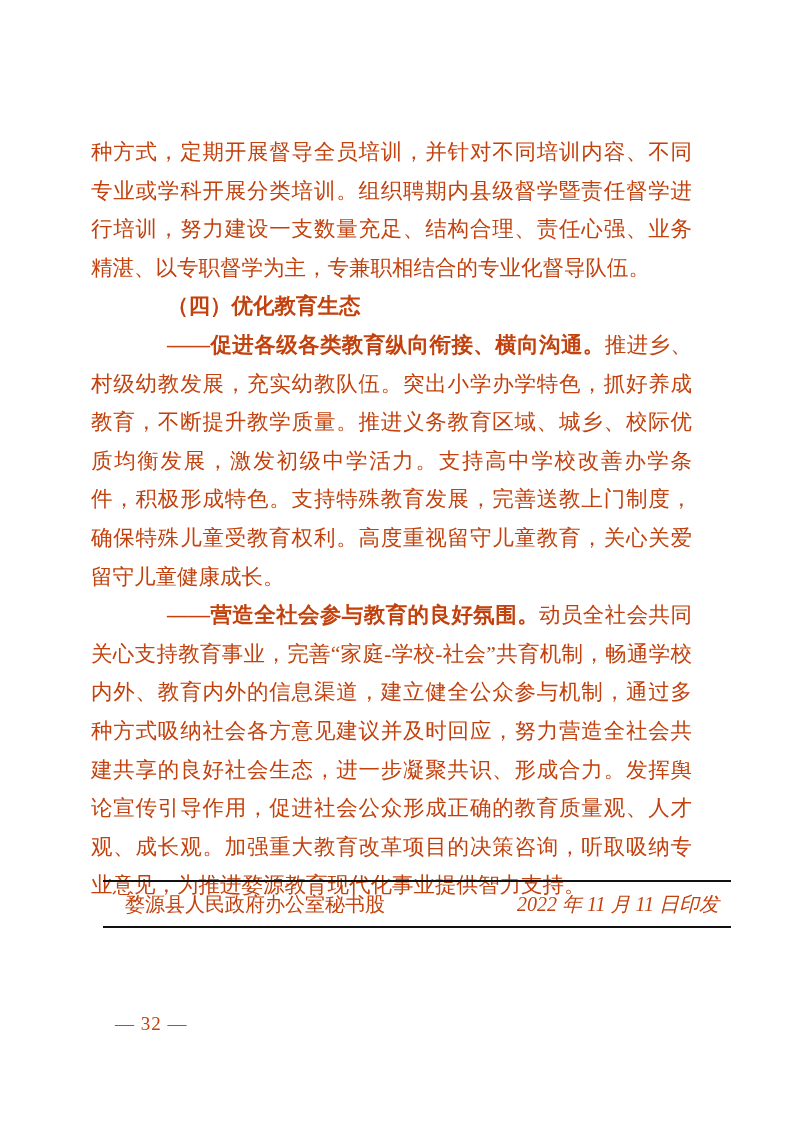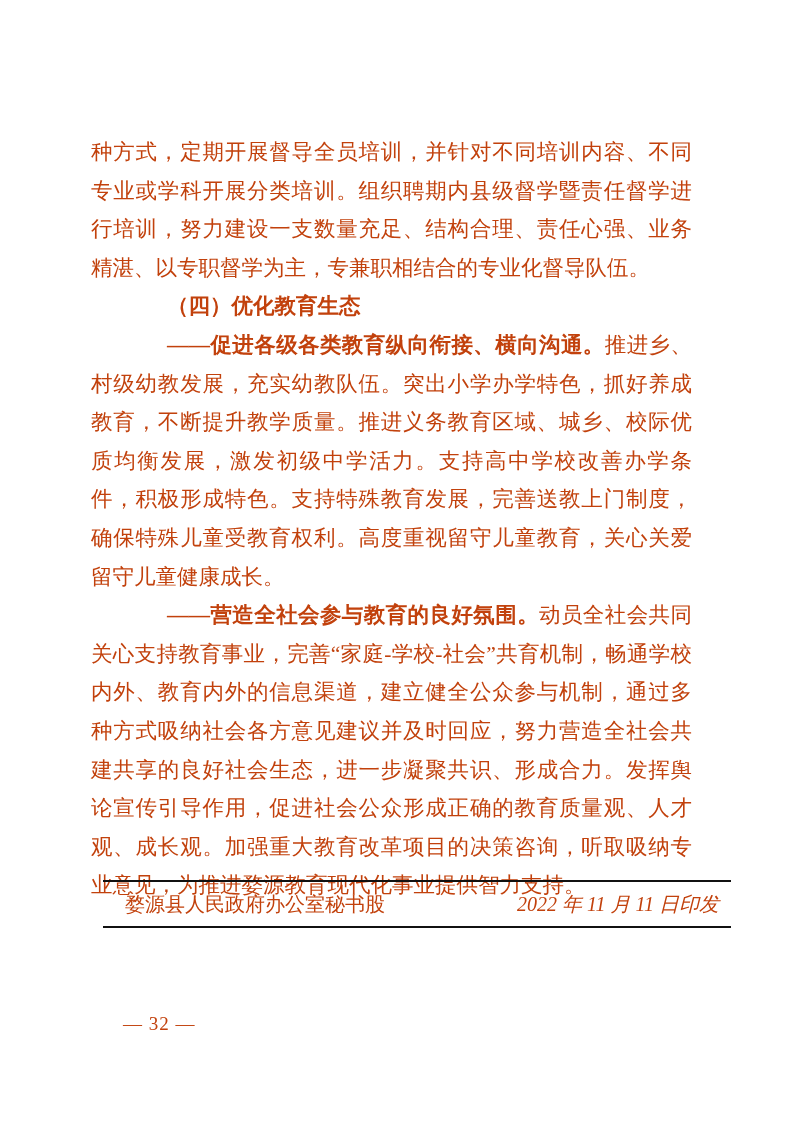--- a/index.html
+++ b/index.html
@@ -55,21 +55,21 @@
   }
   .footer-issuer {
     white-space: nowrap;
   }
   .footer-date {
     white-space: nowrap;
     font-style: italic;
   }
   .page-number {
     position: absolute;
-    left: 123px;
+    left: 115px;
     top: 1013px;
     font-size: 19px;
     letter-spacing: 1px;
     white-space: nowrap;
   }
 </style>
 </head>
 <body>
 
 <div class="page">

